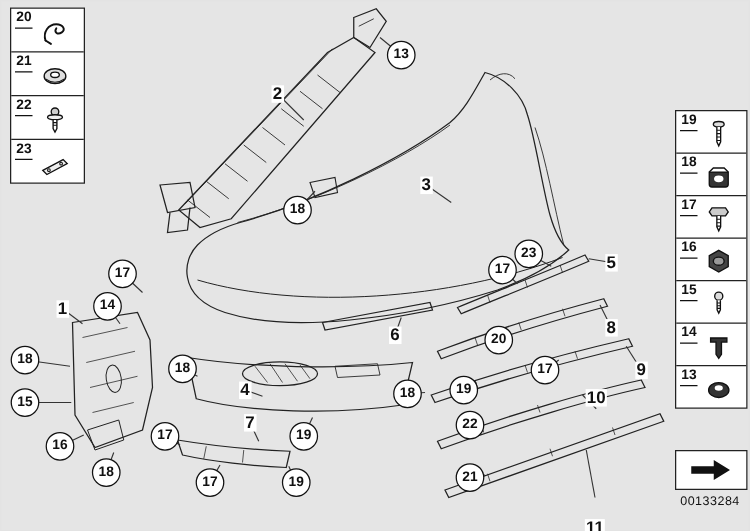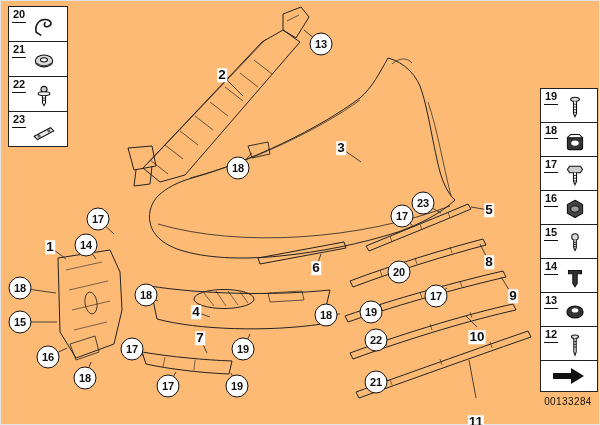--- a/index.html
+++ b/index.html
@@ -1,17 +1,17 @@
 <!DOCTYPE html>
 <html><head>
 <meta charset="utf-8">
 <style>
   html,body{margin:0;padding:0;background:#fff;}
   .stage{
-    position:relative;width:600px;height:425px;background:#fdba74;
+    position:relative;width:600px;height:425px;background:#e5e5e5;
     font-family:"Liberation Sans",sans-serif;overflow:hidden;
     box-shadow:inset 0 0 0 1px #e3e3e3;
   }
   svg.art{position:absolute;left:0;top:0;}
   .callout{
     position:absolute;width:21px;height:21px;border:1.4px solid #111;
     border-radius:50%;background:#fff;display:flex;align-items:center;
     justify-content:center;font-weight:bold;font-size:11px;color:#111;
     transform:translate(-50%,-50%);z-index:4;line-height:1;cursor:pointer;
   }
@@ -225,30 +225,20 @@
       </div>
       <div class="cell" style="height: 33px;">
         <span class="num">13</span>
         <span class="ico">
           <svg viewBox="0 0 24 24">
             <ellipse cx="12" cy="12" rx="7.5" ry="5.5" fill="#333" stroke="#111"></ellipse>
             <ellipse cx="12" cy="10.5" rx="3" ry="2" fill="#fff"></ellipse>
           </svg>
         </span>
       </div>
-      <div class="cell" style="height: 33px;">
-        <span class="num">12</span>
-        <span class="ico">
-          <svg viewBox="0 0 24 24">
-            <ellipse cx="12" cy="3.5" rx="3.2" ry="1.6" fill="#ddd" stroke="#111"></ellipse>
-            <path d="M10.9 5 v12.5 l1.1 3 1.1 -3 v-12.5" fill="#fff" stroke="#111"></path>
-            <path d="M10.9 8 h2.2 M10.9 10.5 h2.2 M10.9 13 h2.2" stroke="#111" stroke-width=".8"></path>
-          </svg>
-        </span>
-      </div>
     </div>
 
   <div class="arrowbox">
     <span class="ico" id="navicon"><svg viewBox="0 0 40 22">
           <path d="M4 8 h18 v-5 l13 8 -13 8 v-5 h-18 z" fill="#111"></path>
         </svg></span>
   </div>
 
   <div class="pn">00133284</div>
 <div class="callout" style="left: 321px; top: 44px;">13</div>
@@ -274,15 +264,15 @@
     <div class="callout" style="left: 237px; top: 386px;">19</div>
     <div class="plain" style="left: 50px; top: 247px;">1</div>
     <div class="plain" style="left: 222px; top: 75px;">2</div>
     <div class="plain" style="left: 341px; top: 148px;">3</div>
     <div class="plain" style="left: 196px; top: 312px;">4</div>
     <div class="plain" style="left: 489px; top: 210px;">5</div>
     <div class="plain" style="left: 316px; top: 268px;">6</div>
     <div class="plain" style="left: 200px; top: 338px;">7</div>
     <div class="plain" style="left: 489px; top: 262px;">8</div>
     <div class="plain" style="left: 513px; top: 296px;">9</div>
-    <div class="plain" style="left: 477px; top: 337px;">10</div>
+    <div class="plain" style="left: 477px; top: 318px;">10</div>
     <div class="plain" style="left: 476px; top: 398px; margin-top: 24px;">11</div>
   </div>
 
 </body></html>

